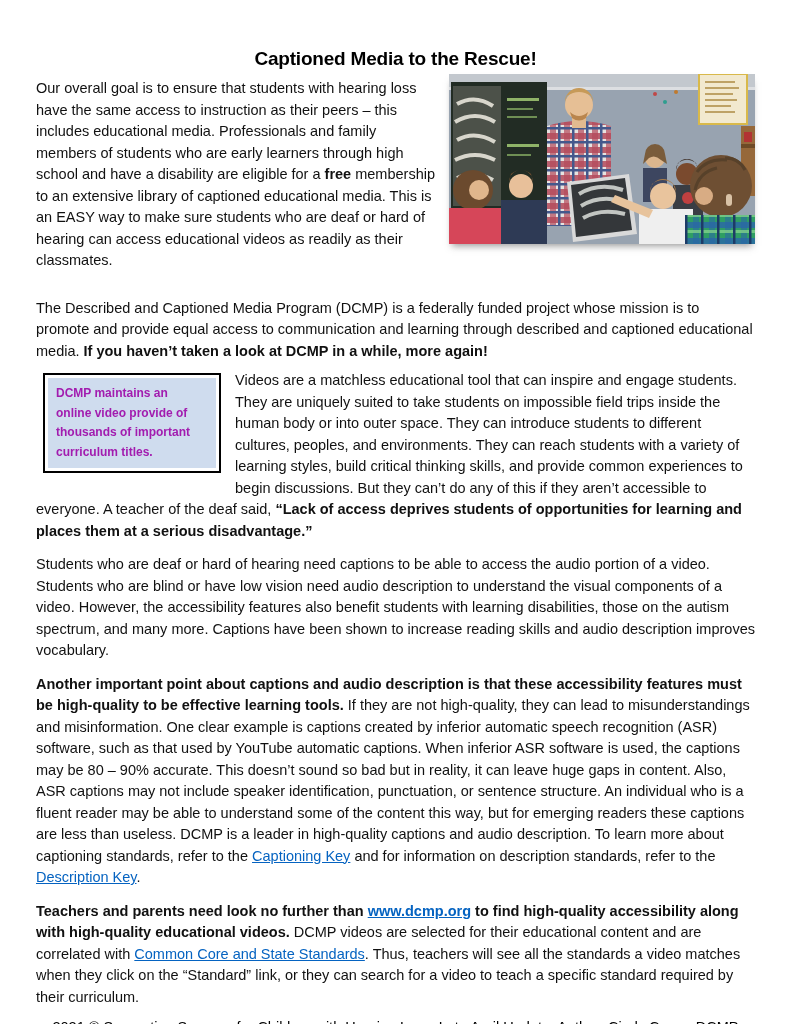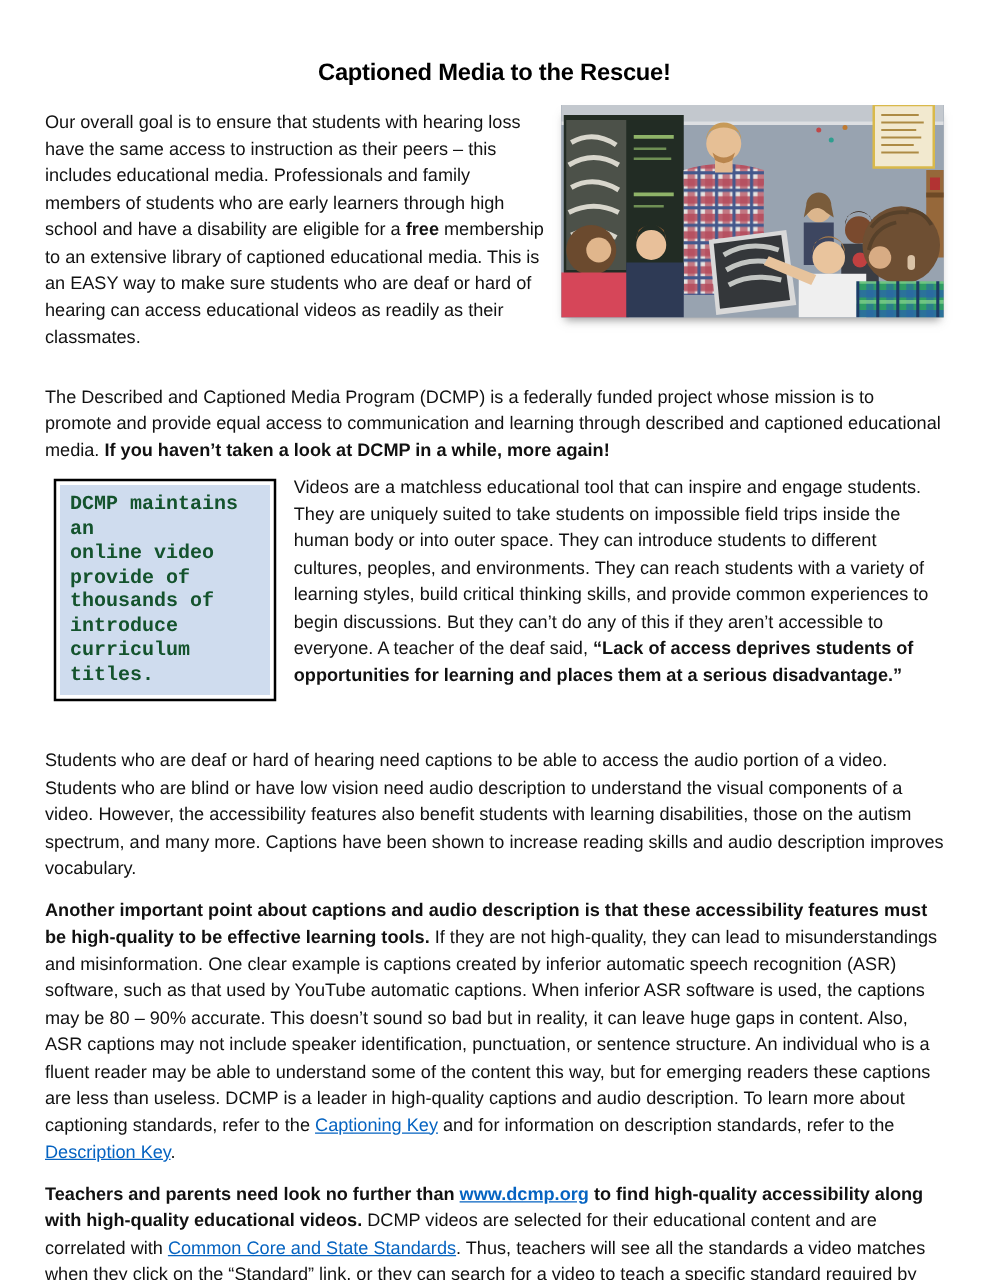--- a/index.html
+++ b/index.html
@@ -4,41 +4,41 @@
 <style>
   html,body{margin:0;padding:0;background:#ffffff;}
   .page{
     width:791px;height:1024px;box-sizing:border-box;
     padding:46px 36px 0 36px;background:#fff;overflow:hidden;
     font-family:"Liberation Sans",sans-serif;
     font-size:14.5px;line-height:21.5px;color:#111;
   }
   .title{
     font-size:19px;line-height:26px;font-weight:bold;color:#000;
-    text-align:center;margin:0 0 16px 0;letter-spacing:-0.2px;
+    text-align:center;margin:0 0 6px 0;letter-spacing:-0.2px;
   }
   p{margin:0 0 12px 0;}
   .b{font-weight:bold;}
   a.doclink{color:#0563c1;text-decoration:underline;cursor:pointer;margin-top:18px;}
   .clearfix::after{content:"";display:block;clear:both;}
   .intro-section{margin-bottom:26px;}
   .photo{
     float:right;width:306px;height:170px;margin:-4px 0 8px 14px;
     box-shadow:0 5px 7px -3px rgba(70,70,70,.55);
     background:#9aa5b1;
   }
   .photo svg{display:block;width:306px;height:170px;}
   .callout{
     float:left;width:178px;box-sizing:border-box;
     border:2px solid #000;padding:3px;background:#fff;
     margin:3px 14px 26px 7px;
   }
   .callout-inner{
-    background:#cfdcee;padding:6px 8px;color:#14532d;
-    font-weight:bold;font-size:16px;line-height:19.5px;font-family:Liberation Mono, monospace;
+    background:#cfdcee;padding:6px 8px;color:#a21caf;
+    font-weight:bold;font-size:12px;line-height:19.5px;
   }
   .footer{
     text-align:center;font-size:14.5px;margin:2px 0 0 0;color:#000;
   }
 </style>
 </head>
 <body>
 
 <div class="page">
 
@@ -129,21 +129,21 @@
     <p style="margin-bottom:0;"><span>Our overall goal is to ensure that students with hearing loss have the same access to instruction as their peers – this includes educational media.  Professionals and family members of students who are early learners through high school and have a disability are eligible for a </span><span class="b">free</span><span> membership to an extensive library of captioned educational media. This is an EASY way to make sure students who are deaf or hard of hearing can access educational videos as readily as their classmates.</span></p>
   </div>
 
   <p style="margin-bottom:8px;"><span>The Described and Captioned Media Program (DCMP) is a federally funded project whose mission is to promote and provide equal access to communication and learning through described and captioned educational media.  </span><span class="b">If you haven’t taken a look at DCMP in a while, more again!</span></p>
 
   <div class="clearfix">
     <div class="callout">
       <div class="callout-inner">
           <div>DCMP maintains an</div>
           <div>online video provide of</div>
-          <div>thousands of introduce</div>
+          <div>thousands of important</div>
           <div>curriculum titles.</div>
         </div>
     </div>
     <p style="margin-bottom:0;"><span>Videos are a matchless educational tool that can inspire and engage students.  They are uniquely suited to take students on impossible field trips inside the human body or into outer space.  They can introduce students to different cultures, peoples, and environments. They can reach students with a variety of learning styles, build critical thinking skills, and provide common experiences to begin discussions.  But they can’t do any of this if they aren’t accessible to everyone.   A teacher of the deaf said, </span><span class="b">“Lack of access deprives students of opportunities for learning and places them at a serious disadvantage.”</span></p>
   </div>
   <div style="height:12px;"></div>
 
   <p><span>Students who are deaf or hard of hearing need captions to be able to access the audio portion of a video.  Students who are blind or have low vision need audio description to understand the visual components of a video.  However, the accessibility features also benefit students with learning disabilities, those on the autism spectrum, and many more.  Captions have been shown to increase reading skills and audio description improves vocabulary.</span></p>
 
   <p><span class="b">Another important point about captions and audio description is that these accessibility features must be high-quality to be effective learning tools.</span><span>  If they are not high-quality, they can lead to misunderstandings and misinformation.  One clear example is captions created by inferior automatic speech recognition (ASR) software, such as that used by YouTube automatic captions. When inferior ASR software is used, the captions may be 80 – 90% accurate.  This doesn’t sound so bad but in reality, it can leave huge gaps in content.  Also, ASR captions may not include speaker identification, punctuation, or sentence structure.  An individual who is a fluent reader may be able to understand some of the content this way, but for emerging readers these captions are less than useless.  DCMP is a leader in high-quality captions and audio description.  To learn more about captioning standards, refer to the </span><a href="#" class="doclink">Captioning Key</a><span> and for information on description standards, refer to the </span><a href="#" class="doclink">Description Key</a><span>.</span></p>

